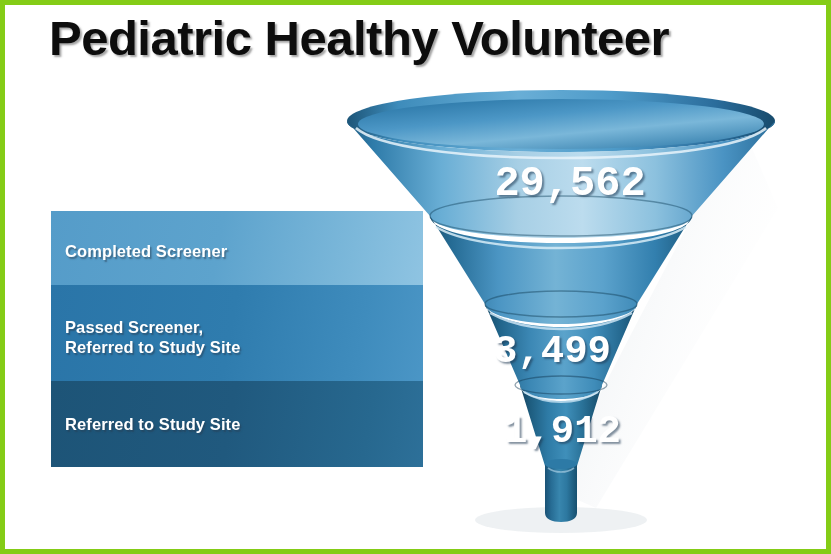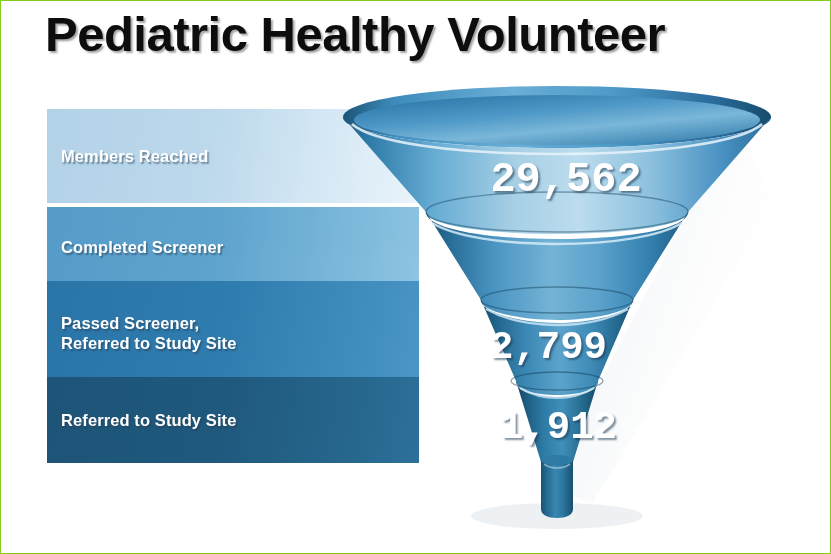--- a/index.html
+++ b/index.html
@@ -4,21 +4,21 @@
 <style>
   html,body{margin:0;padding:0;background:#ffffff;}
   body{font-family:"Liberation Sans",sans-serif;}
 
   #canvas{
     position:relative;
     width:831px;height:554px;
     background:#ffffff;
     overflow:hidden;
     box-sizing:border-box;
-    border:1px solid #84cc16;
+    border:5px solid #84cc16;
   }
 
   
   #title{
     position:absolute;
     left:44px; top:8px;
     width:760px;
     font-size:49px;
     font-weight:bold;
     letter-spacing:-0.5px;
@@ -76,23 +76,20 @@
   #num3{left:430px;top:325px;width:235px;font-size:39px;}
   #num4{left:440px;top:405px;width:235px;font-size:39px;}
 </style>
 </head>
 <body>
 
 <div id="canvas">
 
   <div id="title">Pediatric Healthy Volunteer</div>
 
-  <div class="band" id="band1">
-    <div class="band-label">Members Reached</div>
-  </div>
   <div class="band" id="band2">
     <div class="band-label">Completed Screener</div>
   </div>
   <div class="band" id="band3">
     <div class="band-label">Passed Screener,
 Referred to Study Site</div>
   </div>
   <div class="band" id="band4">
     <div class="band-label">Referred to Study Site</div>
   </div>
@@ -213,16 +210,16 @@
       <g>
         <path d="M199,376 L231,376 L231,425 C231,431 224,434 215,434
                  C206,434 199,431 199,425 Z" fill="url(#spoutGrad)"></path>
         <ellipse cx="215" cy="376" rx="16" ry="5" fill="#2d7aa6"></ellipse>
         <path d="M202,380 C206,383 210,384 215,384 C220,384 224,383 228,380" fill="none" stroke="#bcdcee" stroke-opacity="0.6" stroke-width="1.6"></path>
       </g>
     </svg>
   </div>
 
   <div class="fnum" id="num1">29,562</div>
-  <div class="fnum" id="num3">2,799</div>
+  <div class="fnum" id="num3">3,499</div>
   <div class="fnum" id="num4">1,912</div>
 
 </div>
 
 </body></html>

